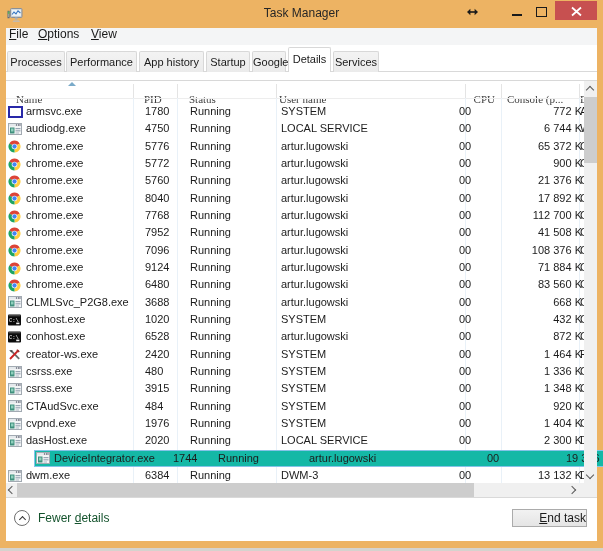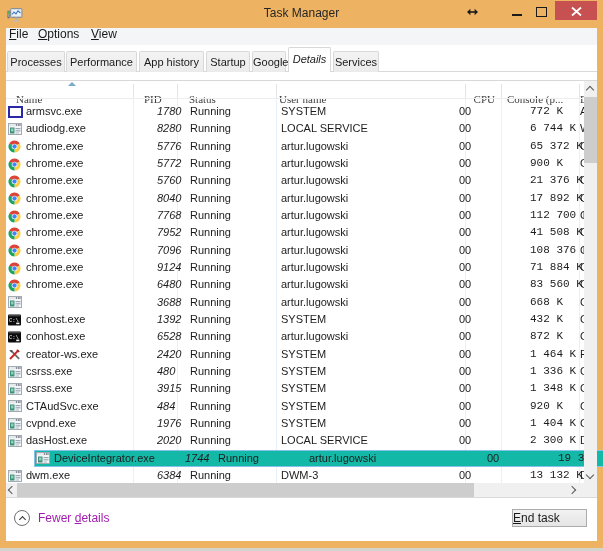--- a/index.html
+++ b/index.html
@@ -8,49 +8,49 @@
 .titleicon { position:absolute; left:7px; top:7px; }
 .title { position:absolute; left:0; top:0; width:603px; height:27px; text-align:center; line-height:27px; font-size:12px; color:#262626; }
 .wbtn { position:absolute; display:block; }
 .close { position:absolute; left:555px; top:1px; width:42px; height:19px; background:#c75050; color:#fff; text-align:center; line-height:19px; font-size:13px; }
 .client { position:absolute; left:6px; top:28px; width:591px; height:513px; background:#ffffff; }
 .menubar { position:absolute; left:6px; top:28px; width:591px; height:17px; background:#f4f5f6; font-size:12px; color:#1a1a1a; }
 .menubar span { position:absolute; top:0; line-height:12px; }
 u { text-decoration:underline; }
 .tabline { position:absolute; left:6px; top:71px; width:591px; height:1px; background:#d9d9d9; }
 .tab { position:absolute; top:51px; height:21px; background:linear-gradient(#f3f3f3,#ebebeb); border:1px solid #d8d8d8; border-bottom:none; border-radius:2px 2px 0 0; font-size:11px; color:#1a1a1a; text-align:center; line-height:20px; }
-.tab.active { top:47px; height:25px; background:#fff; z-index:5; line-height:22px;font-style:italic; }
+.tab.active { top:47px; height:25px; background:#fff; z-index:5; line-height:22px; }
 .lv { position:absolute; left:6px; top:80px; width:591px; height:418px; background:#fff; border-top:1px solid #d8d8d8; }
 .hdr { position:absolute; left:6px; top:81px; width:577px; height:17px; font-size:11px; color:#404040; }
 .hdr span { position:absolute; top:12px;font-family:Liberation Serif, serif; }
 .hsep { position:absolute; top:84px; width:1px; height:15px; background:#e4e4e4; }
 .vsep { position:absolute; top:98px; width:1px; height:385px; background:#e9f1f8; }
 .hdrline { position:absolute; left:6px; top:98px; width:577px; height:1px; background:#ededed; }
 .sortarr { position:absolute; left:68px; top:82px; width:0; height:0; border-left:4px solid transparent; border-right:4px solid transparent; border-bottom:4px solid #79aac9; }
 .row { position:absolute; left:6px; width:578px; height:17.34px; font-size:11px; color:#1c1c1c; }
 .row.sel { background:#14b8a6; outline:1px solid #84c3e8; outline-offset:-1px;margin-left:28px; }
 .row .c { position:absolute; top:0; line-height:17.34px; white-space:nowrap; }
 .ric { position:absolute; left:2px; top:2.5px; width:16px; height:13px; }
 .nm { left:20px; }
-.pid { left:151px;font-style:italic; }
+.pid { left:139px; }
 .st { left:184px; }
 .us { left:275px; }
 .cpu { left:453px; width:31px; }
-.mem { left:524px; width:65px; text-align:left;font-family:Liberation Mono, monospace; }
+.mem { left:511px; width:65px; text-align:right; }
 .dsc { left:574px; width:4px; overflow:hidden; }
 .vsb { position:absolute; left:584px; top:81px; width:13px; height:402px; background:#f0f0f0; }
 .vsb .thumb { position:absolute; left:0; top:16px; width:13px; height:66px; background:#cdcdcd; }
 .hsb { position:absolute; left:6px; top:483px; width:591px; height:14px; background:#f0f0f0; }
 .hsb .thumb { position:absolute; left:11px; top:0; width:457px; height:14px; background:#cdcdcd; }
 .chev { position:absolute; width:6px; height:6px; border-left:1.6px solid #5a5a5a; border-top:1.6px solid #5a5a5a; }
 .footline { position:absolute; left:6px; top:497px; width:591px; height:1px; background:#d9d9d9; }
 .foot { position:absolute; left:6px; top:498px; width:591px; height:43px; background:#fff; }
 .fcirc { position:absolute; left:8px; top:12px; width:16px; height:16px; border:1px solid #6e6e6e; border-radius:50%; }
-.flabel { position:absolute; left:32px; top:0; height:43px; line-height:41px; font-size:12px; color:#a21caf; }
-.endtask { position:absolute; left:506px; top:11px; width:75px; height:18px; background:linear-gradient(#f2f2f2,#e5e5e5); border:1px solid #ababab; text-align:left; line-height:16px; font-size:12px; color:#1a1a1a; }
+.flabel { position:absolute; left:32px; top:0; height:43px; line-height:41px; font-size:12px; color:#14532d; }
+.endtask { position:absolute; left:506px; top:11px; width:75px; height:18px; background:linear-gradient(#f2f2f2,#e5e5e5); border:1px solid #ababab; text-align:right; line-height:16px; font-size:12px; color:#1a1a1a; }
 </style></head>
 <body>
 <div class="win"></div>
 <div class="title">Task Manager</div>
 <div class="titleicon"><svg width="16" height="15" viewBox="0 0 16 15">
 <rect x="0.8" y="4" width="1.8" height="7" fill="#9aa49a" stroke="#667" stroke-width="0.5"></rect>
 <rect x="0.9" y="4.4" width="1.5" height="2.4" fill="#58b058"></rect>
 <rect x="3.5" y="1.5" width="11.5" height="9" rx="1" fill="#c8cdd2" stroke="#8a9097"></rect>
 <rect x="4.7" y="2.7" width="9.1" height="6.2" fill="#eef4f8"></rect>
 <path d="M5 7.5 L7 5 L9 6.8 L11 3.8 L13.4 6" stroke="#3a78c2" stroke-width="1.1" fill="none"></path>
@@ -127,21 +127,21 @@
         <circle cx="8.5" cy="2" r="0.7" fill="#556"></circle>
         <circle cx="10.5" cy="2" r="0.7" fill="#556"></circle>
         <circle cx="12" cy="2" r="0.7" fill="#556"></circle>
         <rect x="2" y="4.5" width="4.5" height="6" fill="#3f8f7d"></rect>
         <rect x="3" y="5.5" width="2.5" height="3" fill="#8fd0bd"></rect>
         <rect x="7.5" y="5" width="5" height="1.2" fill="#9aa7b5"></rect>
         <rect x="7.5" y="7.2" width="5" height="1.2" fill="#9aa7b5"></rect>
         <rect x="7.5" y="9.4" width="3.5" height="1.2" fill="#b8c2cc"></rect>
       </svg></span>
 <span class="c nm">audiodg.exe</span>
-<span class="c pid">8280</span>
+<span class="c pid">4750</span>
 <span class="c st">Running</span>
 <span class="c us">LOCAL SERVICE</span>
 <span class="c cpu">00</span>
 <span class="c mem">6 744 K</span>
 <span class="c dsc">Windows</span>
 </div>
 <div class="row" style="top:137.68px">
 <span class="ric"><svg width="13" height="13" viewBox="0 0 26 26">
         <path d="M13 13 L2.6 7 A12 12 0 0 1 23.4 7 Z" fill="#dd4437"></path>
         <path d="M13 13 L23.4 7 A12 12 0 0 1 13 25 Z" fill="#ffcd40"></path>
@@ -291,36 +291,37 @@
         <rect x="1" y="1" width="12" height="2.2" fill="#e4e9ec"></rect>
         <circle cx="8.5" cy="2" r="0.7" fill="#556"></circle>
         <circle cx="10.5" cy="2" r="0.7" fill="#556"></circle>
         <circle cx="12" cy="2" r="0.7" fill="#556"></circle>
         <rect x="2" y="4.5" width="4.5" height="6" fill="#3f8f7d"></rect>
         <rect x="3" y="5.5" width="2.5" height="3" fill="#8fd0bd"></rect>
         <rect x="7.5" y="5" width="5" height="1.2" fill="#9aa7b5"></rect>
         <rect x="7.5" y="7.2" width="5" height="1.2" fill="#9aa7b5"></rect>
         <rect x="7.5" y="9.4" width="3.5" height="1.2" fill="#b8c2cc"></rect>
       </svg></span>
+<span class="c nm">CLMLSvc_P2G8.exe</span>
 <span class="c pid">3688</span>
 <span class="c st">Running</span>
 <span class="c us">artur.lugowski</span>
 <span class="c cpu">00</span>
 <span class="c mem">668 K</span>
 <span class="c dsc">CyberLink</span>
 </div>
 <div class="row" style="top:311.08px">
 <span class="ric"><svg width="13" height="12" viewBox="0 0 13 12">
         <rect x="0" y="0.5" width="13" height="11" rx="1" fill="#0a0a0a"></rect>
         <rect x="0.6" y="1.2" width="11.8" height="1.1" fill="#555"></rect>
         <text x="1" y="7.5" font-family="Liberation Mono,monospace" font-size="5.5" fill="#fff">C:\</text>
         <rect x="8.2" y="8.6" width="3.2" height="1.6" fill="#eee"></rect>
       </svg></span>
 <span class="c nm">conhost.exe</span>
-<span class="c pid">1392</span>
+<span class="c pid">1020</span>
 <span class="c st">Running</span>
 <span class="c us">SYSTEM</span>
 <span class="c cpu">00</span>
 <span class="c mem">432 K</span>
 <span class="c dsc">Console</span>
 </div>
 <div class="row" style="top:328.42px">
 <span class="ric"><svg width="13" height="12" viewBox="0 0 13 12">
         <rect x="0" y="0.5" width="13" height="11" rx="1" fill="#0a0a0a"></rect>
         <rect x="0.6" y="1.2" width="11.8" height="1.1" fill="#555"></rect>

